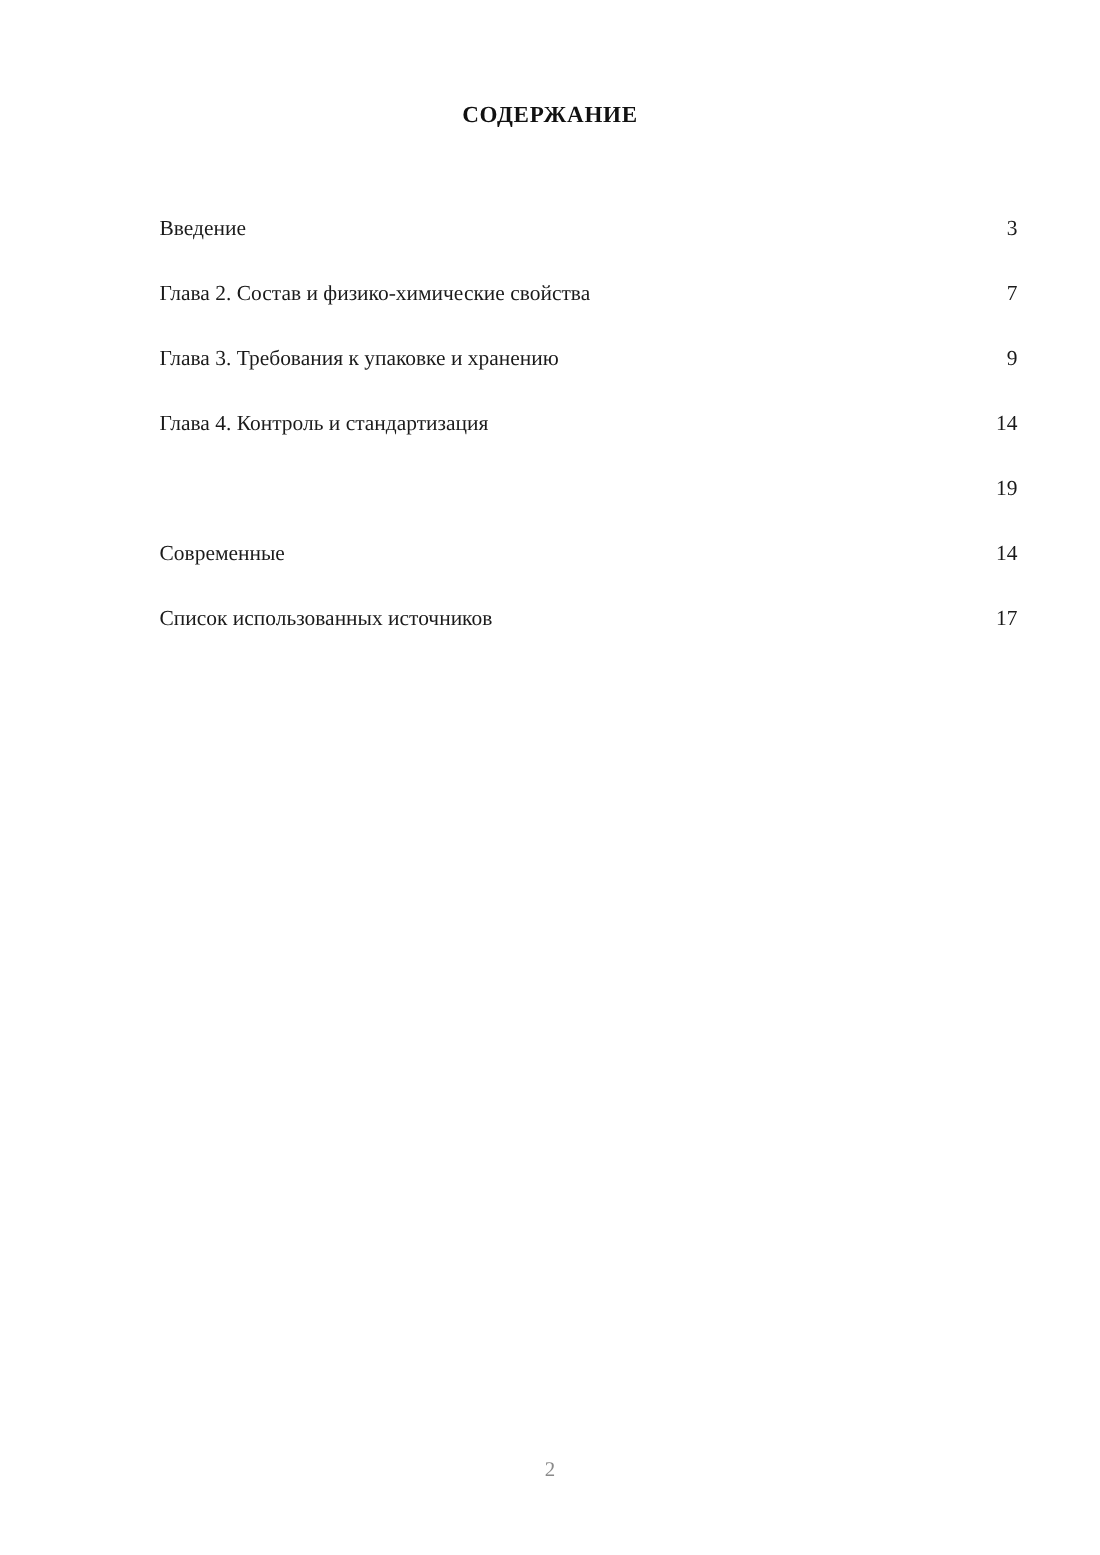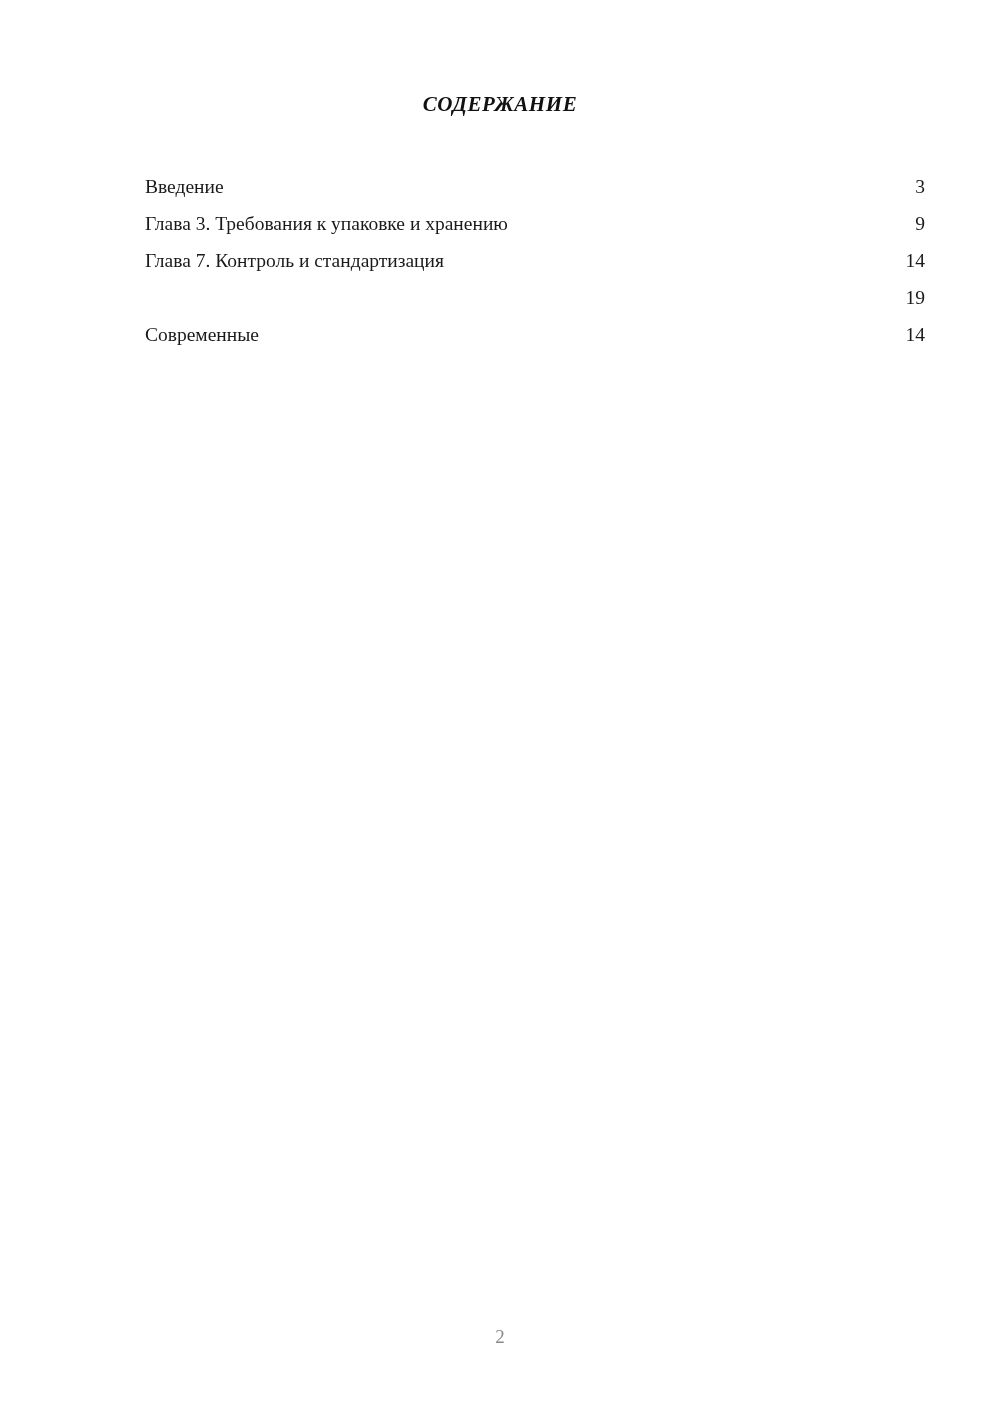--- a/index.html
+++ b/index.html
@@ -29,40 +29,40 @@
     position: absolute;
     left: 0;
     right: 0;
     top: 92px;
     text-align: center;
     font-size: 21px;
     font-weight: bold;
     letter-spacing: 0.6px;
     color: #111111;
     font-family: "Liberation Serif", "DejaVu Serif", serif;
-    font-style: italic;
   }
 
   
   .toc {
     position: absolute;
     left: 145px;
     top: 168px;
     width: 780px;
   }
 
   .toc-row {
     display: flex;
     align-items: baseline;
     justify-content: space-between;
     height: 37px;
     line-height: 37px;
     font-size: 19.5px;
     color: #1a1a1a;
     white-space: nowrap;
+    margin-top: 22px;
   }
 
   .toc-label {
     flex: 0 1 auto;
     overflow: hidden;
     text-overflow: clip;
   }
 
   .toc-leader {
     flex: 1 1 auto;
@@ -98,42 +98,52 @@
 
   <div class="toc">
 
     <div class="toc-row">
       <span class="toc-label">Введение</span>
       <span class="toc-leader"></span>
       <span class="toc-page">3</span>
     </div>
 
 
+    <div class="toc-row">
+      <span class="toc-label">Глава 2. Состав и физико-химические свойства</span>
+      <span class="toc-leader"></span>
+      <span class="toc-page">7</span>
+    </div>
 
     <div class="toc-row">
       <span class="toc-label">Глава 3. Требования к упаковке и хранению</span>
       <span class="toc-leader"></span>
       <span class="toc-page">9</span>
     </div>
 
     <div class="toc-row">
-      <span class="toc-label">Глава 7. Контроль и стандартизация</span>
+      <span class="toc-label">Глава 4. Контроль и стандартизация</span>
       <span class="toc-leader"></span>
       <span class="toc-page">14</span>
     </div>
 
     <div class="toc-row">
       <span class="toc-leader"></span>
       <span class="toc-page">19</span>
     </div>
 
     <div class="toc-row">
       <span class="toc-label">Современные</span>
       <span class="toc-leader"></span>
       <span class="toc-page">14</span>
     </div>
 
+    <div class="toc-row">
+      <span class="toc-label">Список использованных источников</span>
+      <span class="toc-leader"></span>
+      <span class="toc-page">17</span>
+    </div>
 
   </div>
 
   <div class="page-footer">2</div>
 
 </div>
 
 </body></html>

